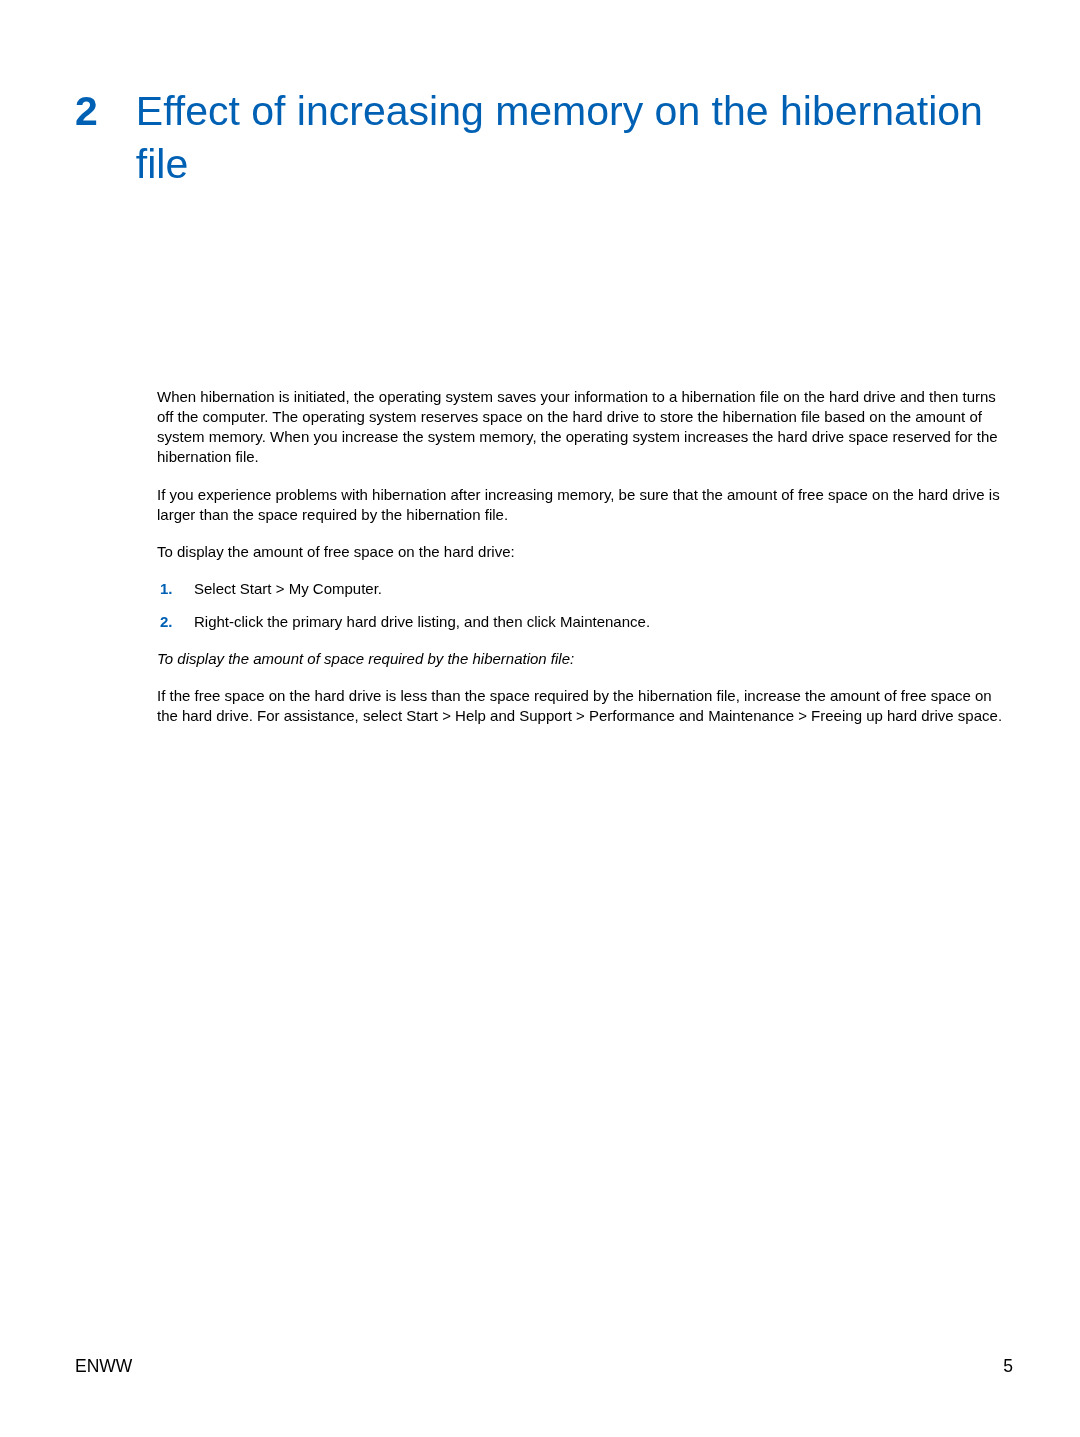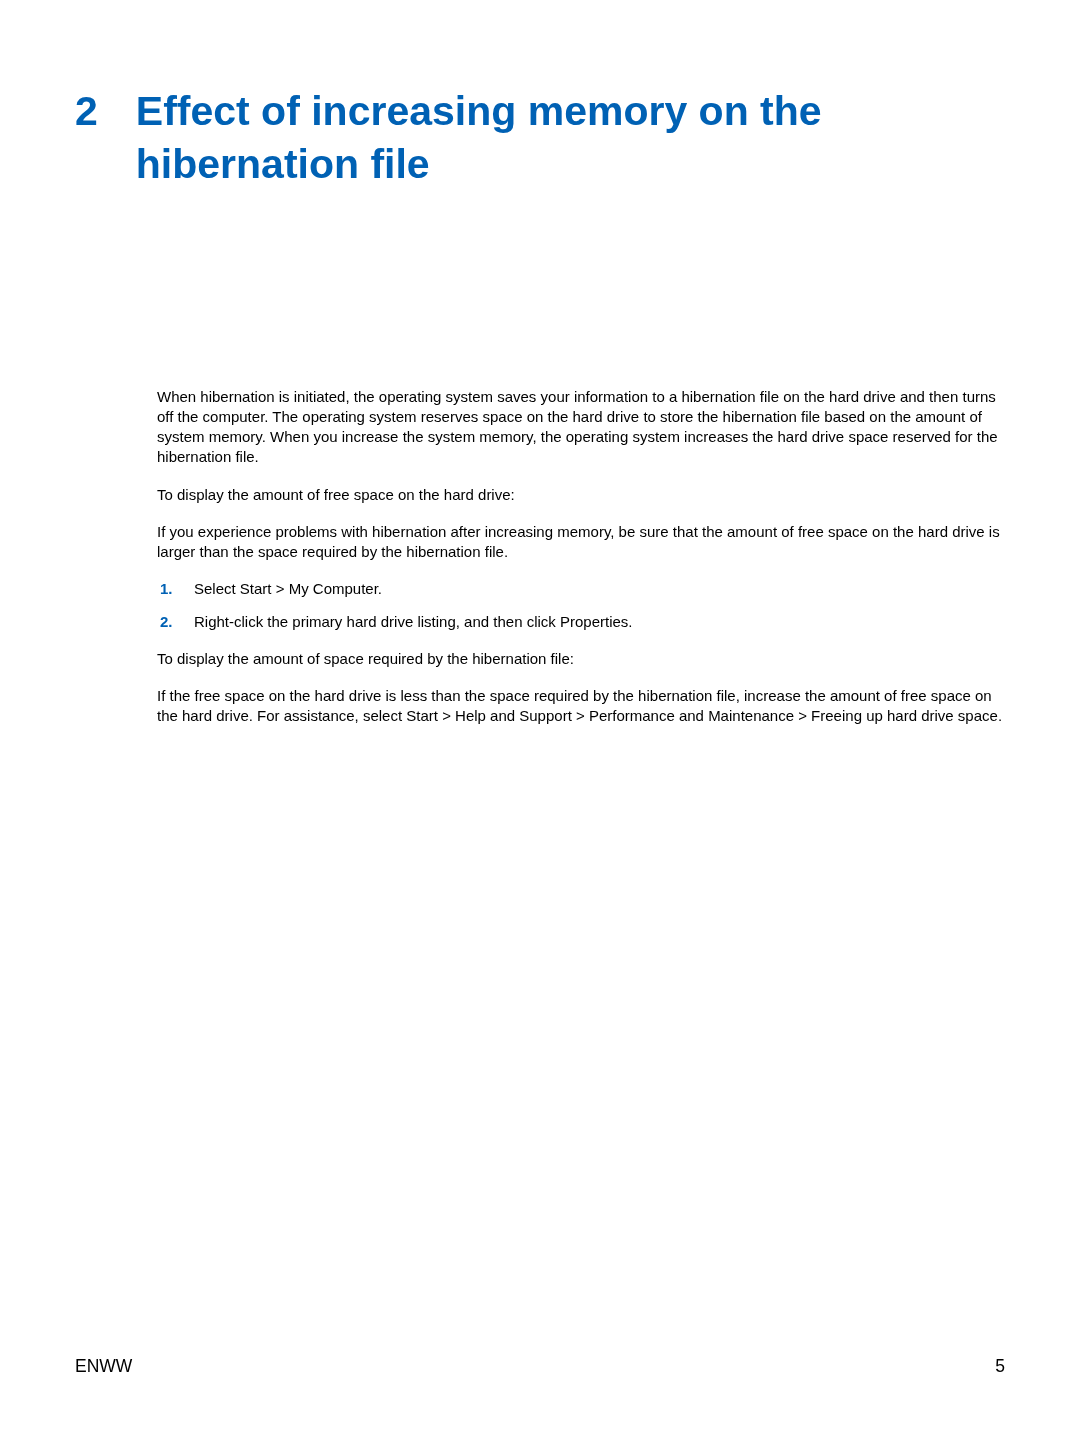--- a/index.html
+++ b/index.html
@@ -27,21 +27,21 @@
     }
     .chapter-number {
       color: #0061b4;
       font-size: 41px;
       font-weight: bold;
       line-height: 1.3;
     }
     .chapter-title {
       color: #0061b4;
       font-size: 41px;
-      font-weight: bold;
+      font-weight: normal;
       line-height: 1.3;
     }
     .content {
       margin-left: 82px;
       font-size: 15px;
       line-height: 1.35;
       color: #000000;
     }
     .para {
       margin-bottom: 17px;
@@ -65,21 +65,21 @@
     .list-text {
       flex: 1;
     }
     .bold {
       font-weight: normal;
     }
     .footer {
       position: absolute;
       bottom: 60px;
       left: 75px;
-      right: 75px;
+      right: 67px;
       display: flex;
       justify-content: space-between;
       font-size: 17.5px;
       color: #000000;
     }
     .triangle-svg {
       width: 14px;
       height: 13px;
     }
   </style>
@@ -87,34 +87,34 @@
 <body>
 
 <div class="page">
   <div class="chapter-heading">
     <div class="chapter-number">2</div>
     <div class="chapter-title">Effect of increasing memory on the hibernation file</div>
   </div>
 
   <div class="content">
     <p class="para">When hibernation is initiated, the operating system saves your information to a hibernation file on the hard drive and then turns off the computer. The operating system reserves space on the hard drive to store the hibernation file based on the amount of system memory. When you increase the system memory, the operating system increases the hard drive space reserved for the hibernation file.</p>
+    <p class="para">If you experience problems with hibernation after increasing memory, be sure that the amount of free space on the hard drive is larger than the space required by the hibernation file.</p>
     <p class="para">To display the amount of free space on the hard drive:</p>
-    <p class="para">If you experience problems with hibernation after increasing memory, be sure that the amount of free space on the hard drive is larger than the space required by the hibernation file.</p>
 
     <div class="list-item">
       <div class="list-marker">1.</div>
       <div class="list-text"><span>Select </span><span class="bold">Start &gt; My Computer</span><span>.</span></div>
     </div>
 
     <div class="list-item">
       <div class="list-marker">2.</div>
-      <div class="list-text"><span>Right-click the primary hard drive listing, and then click </span><span class="bold">Properties</span><span>.</span></div>
+      <div class="list-text"><span>Right-click the primary hard drive listing, and then click </span><span class="bold">Maintenance</span><span>.</span></div>
     </div>
 
-    <p class="para" style="margin-top:17px;">To display the amount of space required by the hibernation file:</p>
+    <p class="para" style="margin-top:17px;font-style:italic;">To display the amount of space required by the hibernation file:</p>
 
 
     <p class="para" style=""><span>If the free space on the hard drive is less than the space required by the hibernation file, increase the amount of free space on the hard drive. For assistance, select </span><span class="bold">Start &gt; Help and Support &gt; Performance and Maintenance &gt; Freeing up hard drive space</span><span>.</span></p>
   </div>
 
   <div class="footer">
     <span>ENWW</span>
     <span>5</span>
   </div>
 </div>

